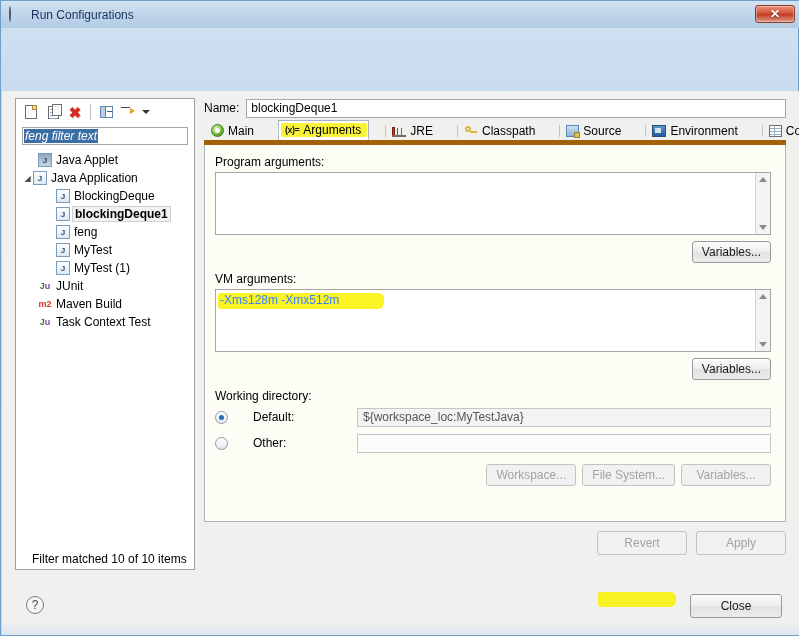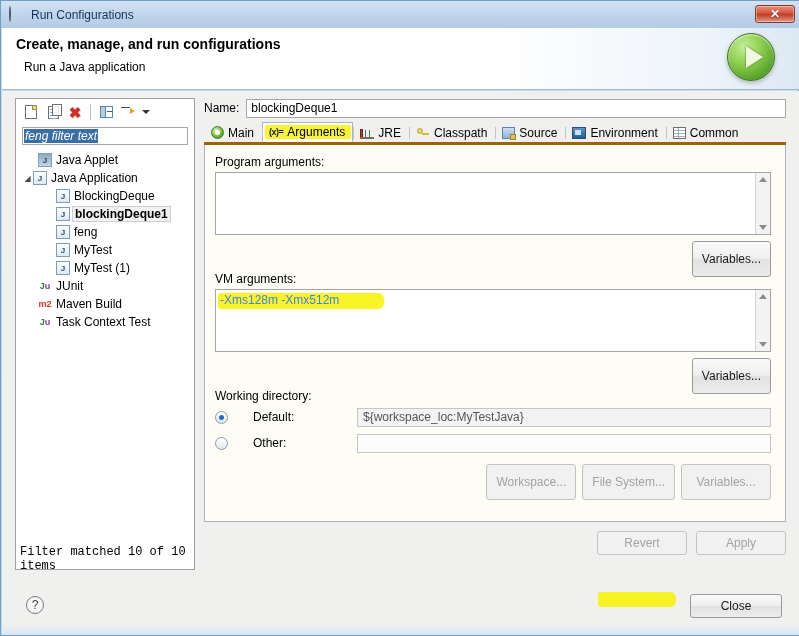--- a/index.html
+++ b/index.html
@@ -220,22 +220,22 @@
   }
   .ji-applet {
     border: 1px solid #7b9cbd; background: linear-gradient(to bottom,#8fa9c4,#c8d6e4);
     color: #27405f;
   }
   .ji-junit { color: #2e7d32; background: transparent; font-size: 9px; }
   .ji-junit i { color: #7b3fa0; font-style: normal; }
   .ji-m2 { color: #d0342c; background: transparent; font-size: 9px; }
   .lp-status {
     position: absolute; left: 0; right: 0; bottom: 0; height: 20px;
-    display: flex; align-items: center; padding-left: 4px;
-    font-size: 12px; background: #ffffff; font-family: Liberation Mono, monospace;
+    display: flex; align-items: center; padding-left: 16px;
+    font-size: 12px; background: #ffffff;
   }
 
   
   .rightpanel {
     position: absolute; left: 202px; top: 7px;
     width: 582px; height: 472px;
     box-sizing: border-box;
   }
   .name-row {
     position: absolute; left: 0; top: 0; height: 20px; width: 582px;
@@ -243,22 +243,23 @@
   }
   .name-row .lbl { font-size: 12px; margin-right: 7px; }
   .name-input {
     flex: 1; height: 19px; border: 1px solid #a6a6a6; background: #ffffff;
     display: flex; align-items: center; padding-left: 4px; font-size: 12px;
     box-sizing: border-box;
   }
   .tabstrip {
     position: absolute; left: 0; top: 27px; width: 582px; height: 21px;
     display: flex; align-items: flex-end;
-    border-bottom: 4px solid #a16207;
-    box-sizing: border-box;
+    border-bottom: 6px solid #a16207;
+    box-sizing: border-box;
+    gap: 16px;
   }
   .tab {
     height: 20px; display: flex; align-items: center; gap: 4px;
     padding: 0 7px 0 6px; font-size: 12px; cursor: pointer;
     border: 1px solid transparent; border-bottom: none;
     position: relative;
     box-sizing: border-box;
   }
   .tab + .tab:before {
     content: ""; position: absolute; left: -1px; top: 4px; bottom: 3px;
@@ -362,21 +363,21 @@
     box-sizing: border-box;
   }
   .vbar .ar {
     position: absolute; left: 3px; width: 0; height: 0;
     border-left: 4px solid transparent; border-right: 4px solid transparent;
   }
   .vbar .ar.up { top: 4px; border-bottom: 5px solid #8b8b8b; }
   .vbar .ar.dn { bottom: 4px; border-top: 5px solid #8b8b8b; }
 
   .btn {
-    height: 36px; min-width: 66px; padding: 0 9px;
+    height: 22px; min-width: 66px; padding: 0 9px;
     border: 1px solid #9a9a9a; border-radius: 3px;
     background: linear-gradient(to bottom, #fbfbfb 0%, #eeeeee 48%, #e2e2e2 52%, #ececec 100%);
     font-size: 12px; color: #1b1b1b; cursor: pointer;
     display: inline-flex; align-items: center; justify-content: center;
     box-sizing: border-box;
   }
   .btn.disabled { color: #a3a3a3; border-color: #c3c3c3; background: #f1f1f1; cursor: default; }
 
   .radio-row { display: flex; align-items: center; height: 22px; gap: 20px; }
   .radio {
@@ -429,27 +430,20 @@
 <div class="window">
 
   <div class="titlebar">
     <span class="tb-icon"><span class="ecl-ball"></span></span>
     <span class="tb-title">Run Configurations</span>
     <div class="closebtn">
       <span>✕</span>
     </div>
   </div>
 
-  <div class="header">
-    <div class="h-title">Create, manage, and run configurations</div>
-    <div class="h-sub">Run a Java application</div>
-    <div class="run-badge">
-        <span class="tri"></span>
-      </div>
-  </div>
 
   <div class="content">
 
     <div class="leftpanel">
       <div class="lp-toolbar">
         <div class="tbtn">
             <span class="ic-page"></span>
           </div>
         <div class="tbtn">
             <span class="ic-copy"></span>

